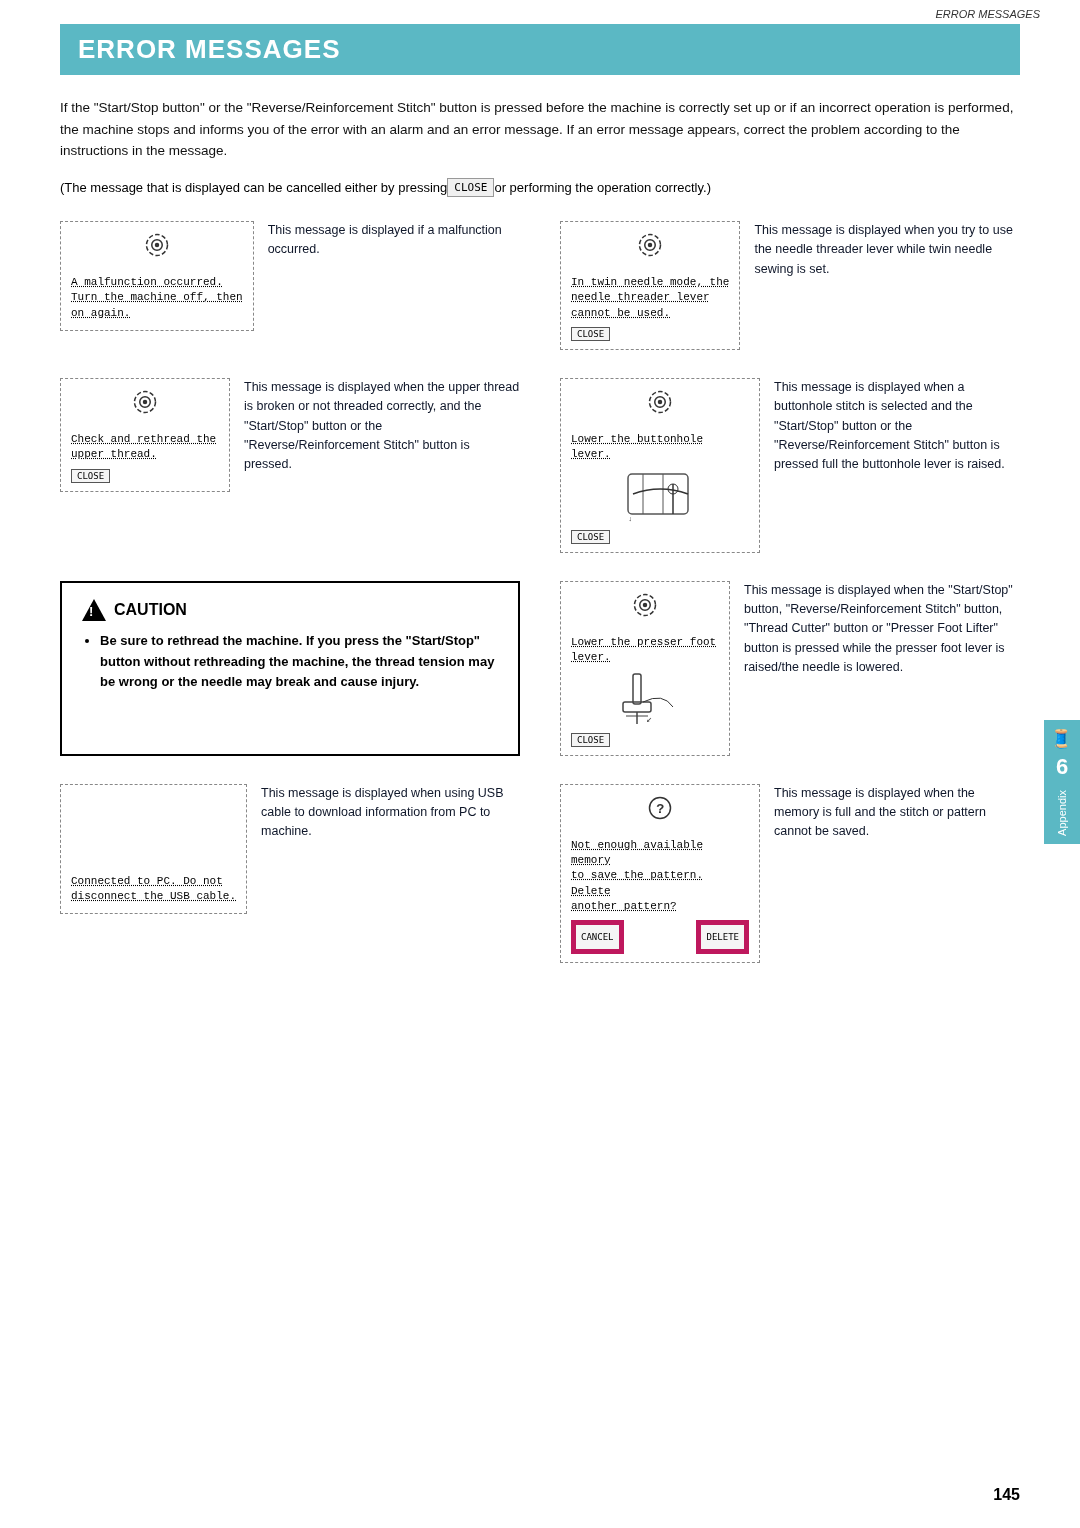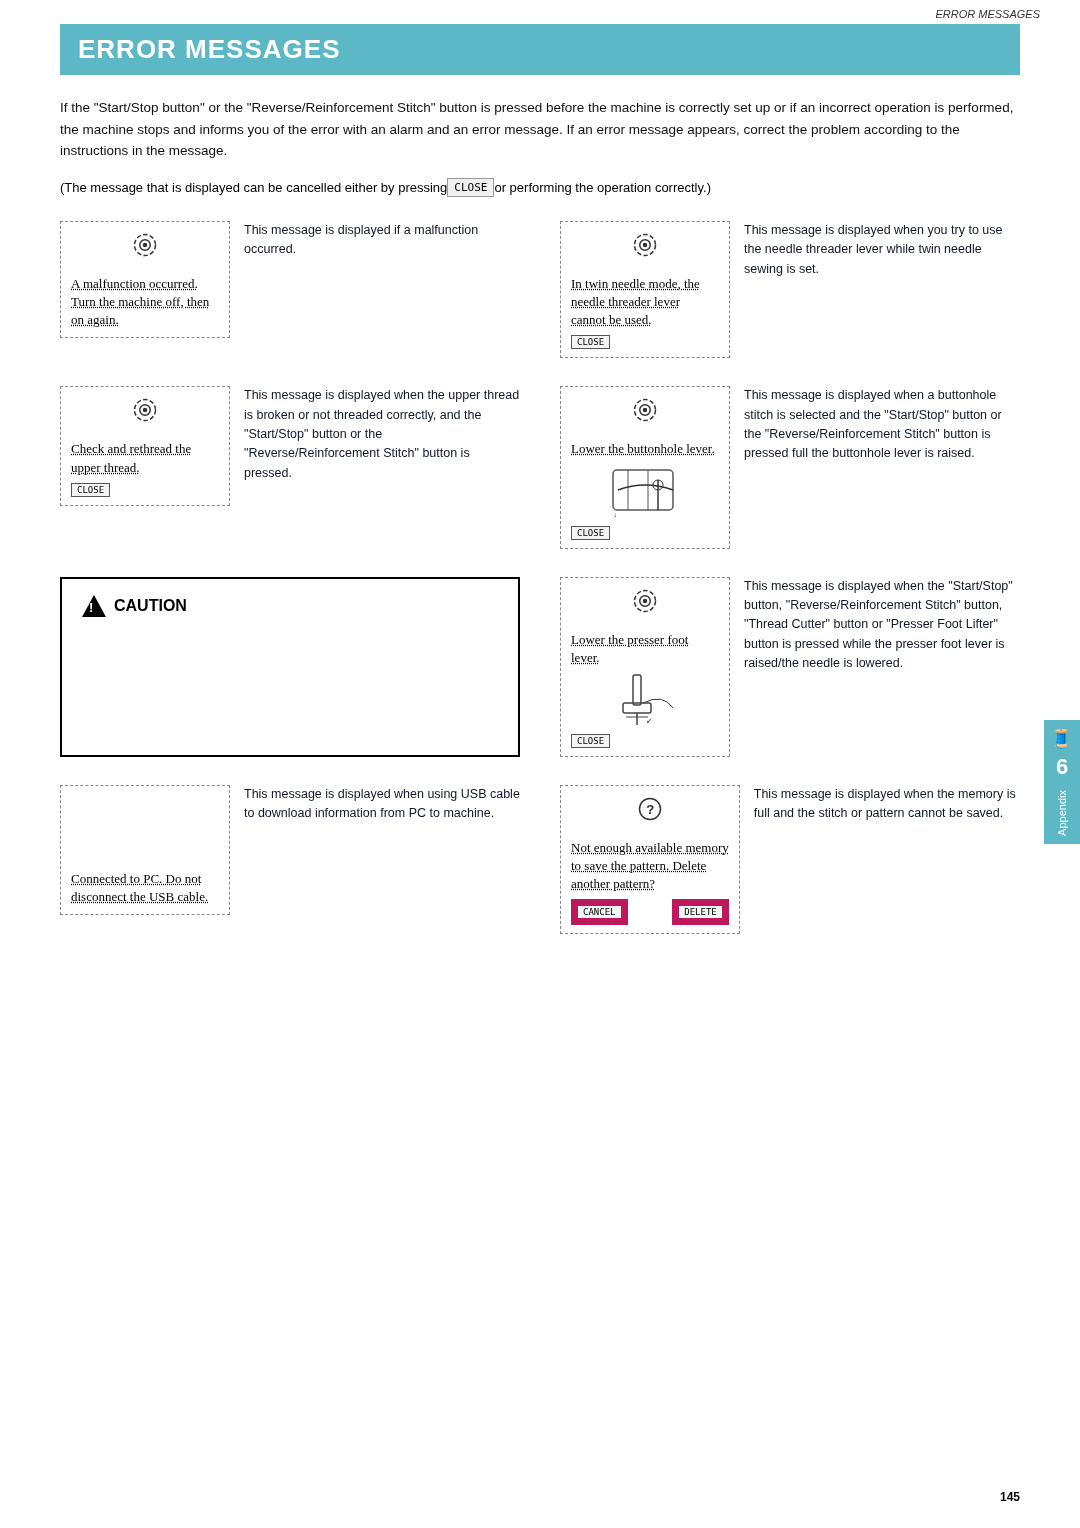--- a/index.html
+++ b/index.html
@@ -85,22 +85,22 @@
       align-items: center;
       gap: 6px;
     }
 
     .message-box .msg-icon {
       font-size: 22px;
       margin-bottom: 2px;
     }
 
     .message-box .msg-text {
-      font-size: 13px;
-      font-family: Liberation Serif, serif;
+      font-size: 11px;
+      font-family: Liberation Mono, monospace;
       text-decoration: underline;
       text-decoration-style: dotted;
       line-height: 1.4;
       align-self: flex-start;
     }
 
     .message-box .close-btn {
       border: 1px solid #555;
       padding: 1px 5px;
       font-size: 9px;
@@ -112,22 +112,22 @@
 
     .message-box .cancel-del-row {
       display: flex;
       gap: 40px;
       margin-top: auto;
       align-self: stretch;
       justify-content: space-between;
     }
 
     .message-box .cancel-btn, .message-box .delete-btn {
-      border: 7px solid #be185d;
-      padding: 1px 5px;
+      border: 5px solid #be185d;
+      padding: 7px 5px;
       font-size: 9px;
       font-family: monospace;
       background: #f5f5f5;
     }
 
     .message-description {
       font-size: 12.5px;
       line-height: 1.55;
       color: #0f172a;
       flex: 1;
@@ -208,21 +208,21 @@
       color: #fff;
       writing-mode: vertical-rl;
       transform: rotate(180deg);
       margin-top: 6px;
     }
 
     .page-number {
       position: absolute;
       bottom: 24px;
       right: 60px;
-      font-size: 12px;
+      font-size: 16px;
       font-weight: bold;
     }
 
     
     .gear-icon-svg {
       width: 30px;
       height: 30px;
     }
   </style>
 </head>
@@ -322,20 +322,25 @@
   </div>
 
   <div class="caution-section">
 
     <div class="caution-box">
       <div class="caution-title">
         <span style="display:inline-block;width:0;height:0;border-left:12px solid transparent;border-right:12px solid transparent;border-bottom:22px solid #000;position:relative;">
           <span style="position:absolute;bottom:-20px;left:-5px;color:#fff;font-weight:bold;font-size:13px;">!</span>
         </span>
         <span style="font-size:16px;font-weight:bold;">CAUTION</span>
+      </div>
+      <div class="caution-text">
+        <ul>
+          <li><b>Be sure to rethread the machine. If you press the "Start/Stop" button without rethreading the machine, the thread tension may be wrong or the needle may break and cause injury.</b></li>
+        </ul>
       </div>
     </div>
 
     <div class="message-pair">
       <div class="message-box">
         <div class="msg-icon">
           <svg class="gear-icon-svg" viewBox="0 0 40 40" xmlns="http://www.w3.org/2000/svg">
             <circle cx="20" cy="20" r="7" fill="none" stroke="#333" stroke-width="2"></circle>
             <circle cx="20" cy="20" r="14" fill="none" stroke="#333" stroke-width="2" stroke-dasharray="6 3"></circle>
             <circle cx="20" cy="20" r="3" fill="#333"></circle>

